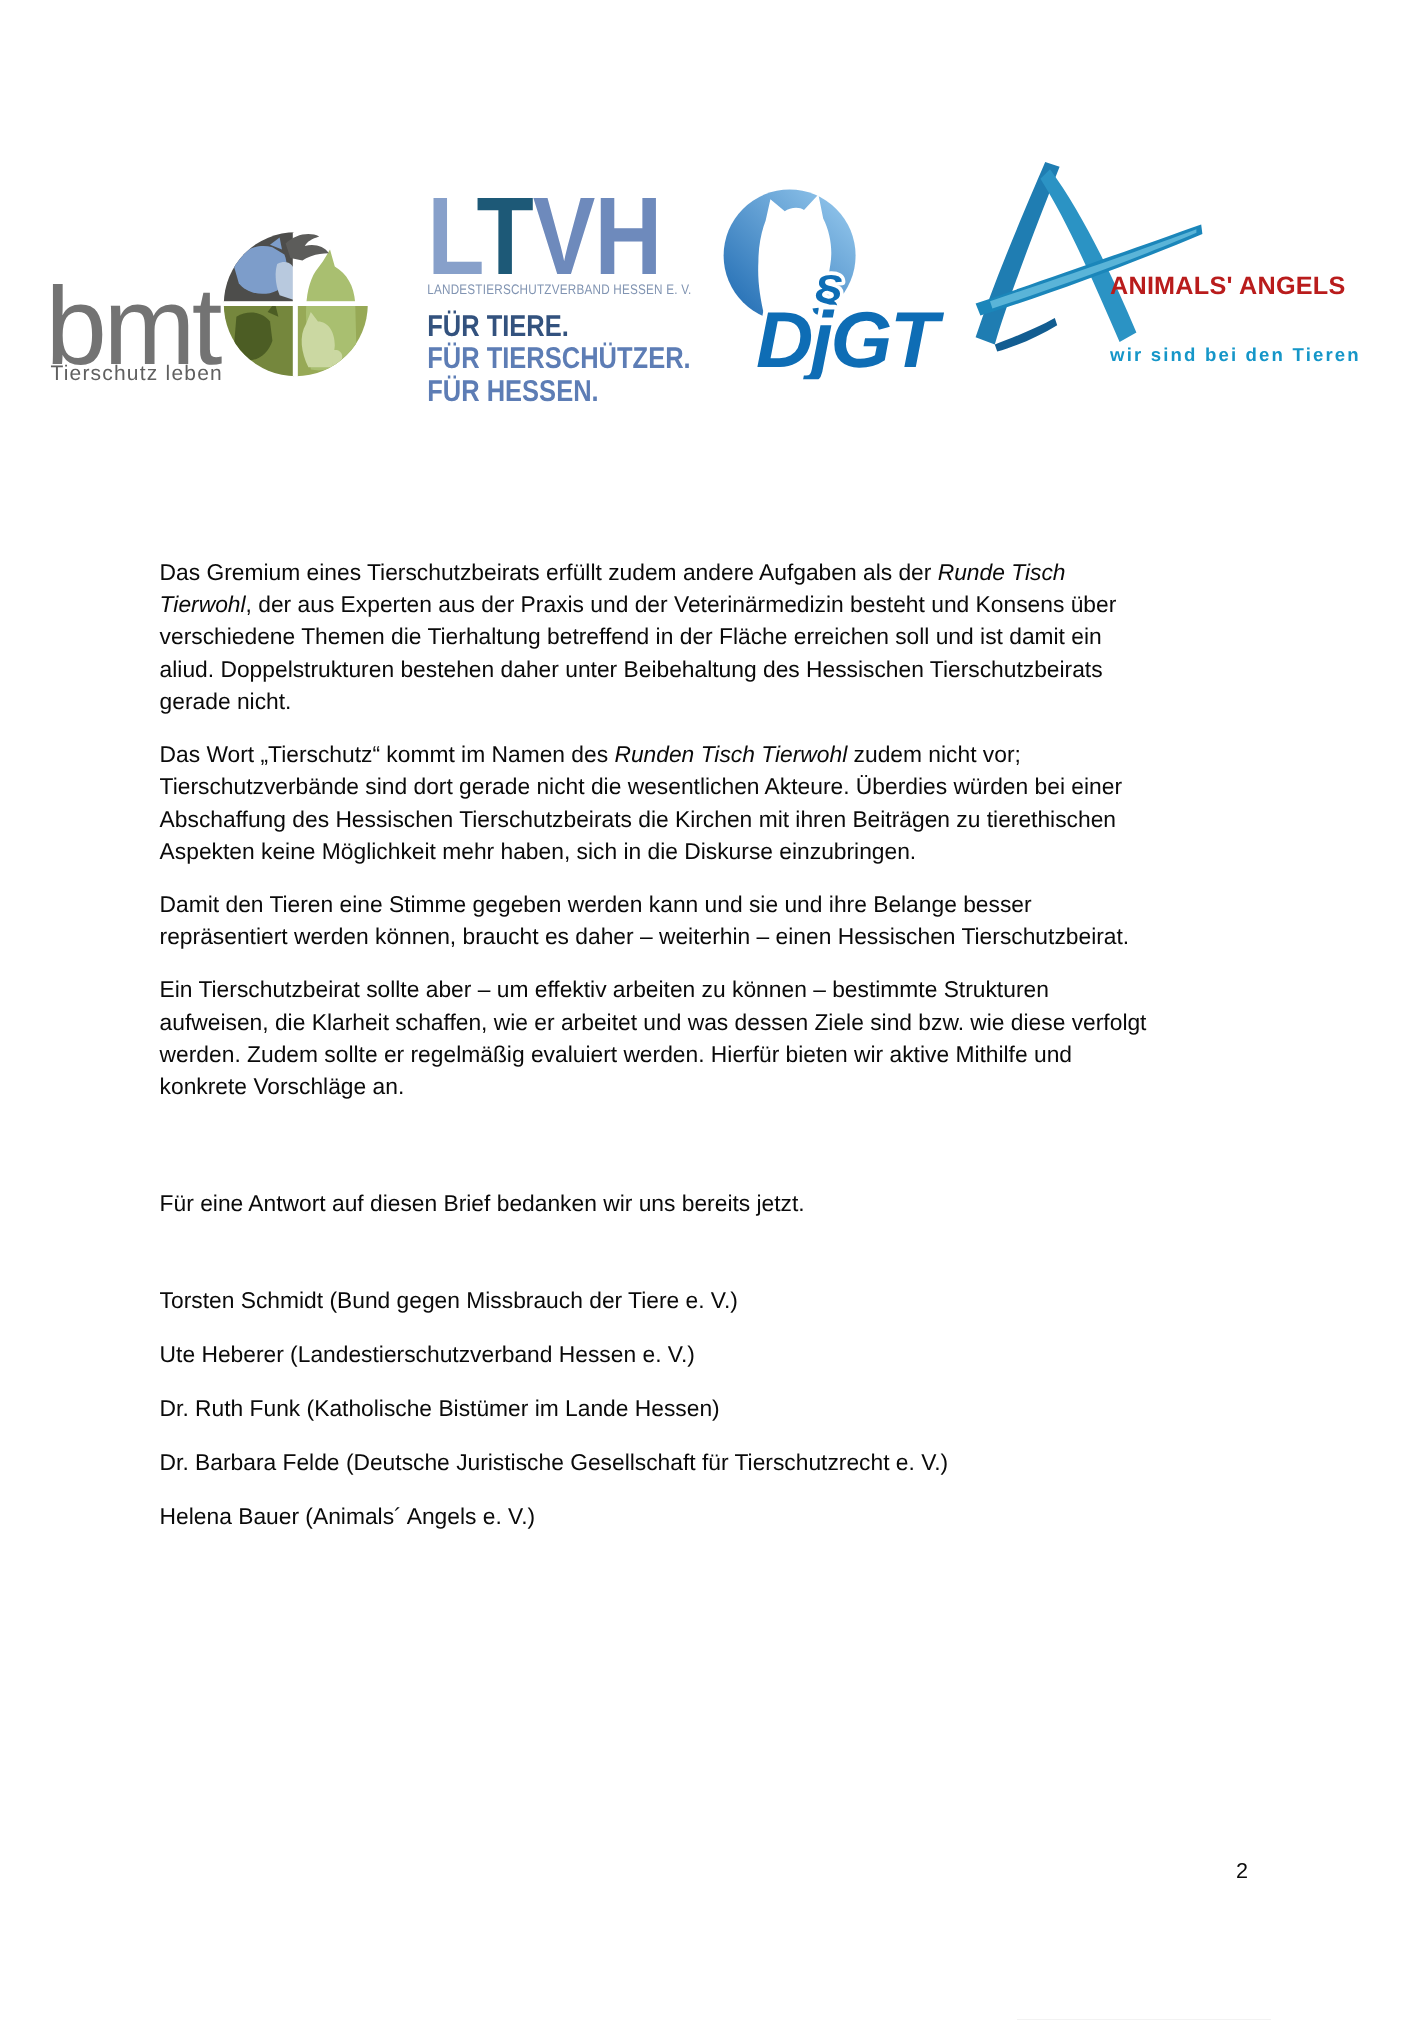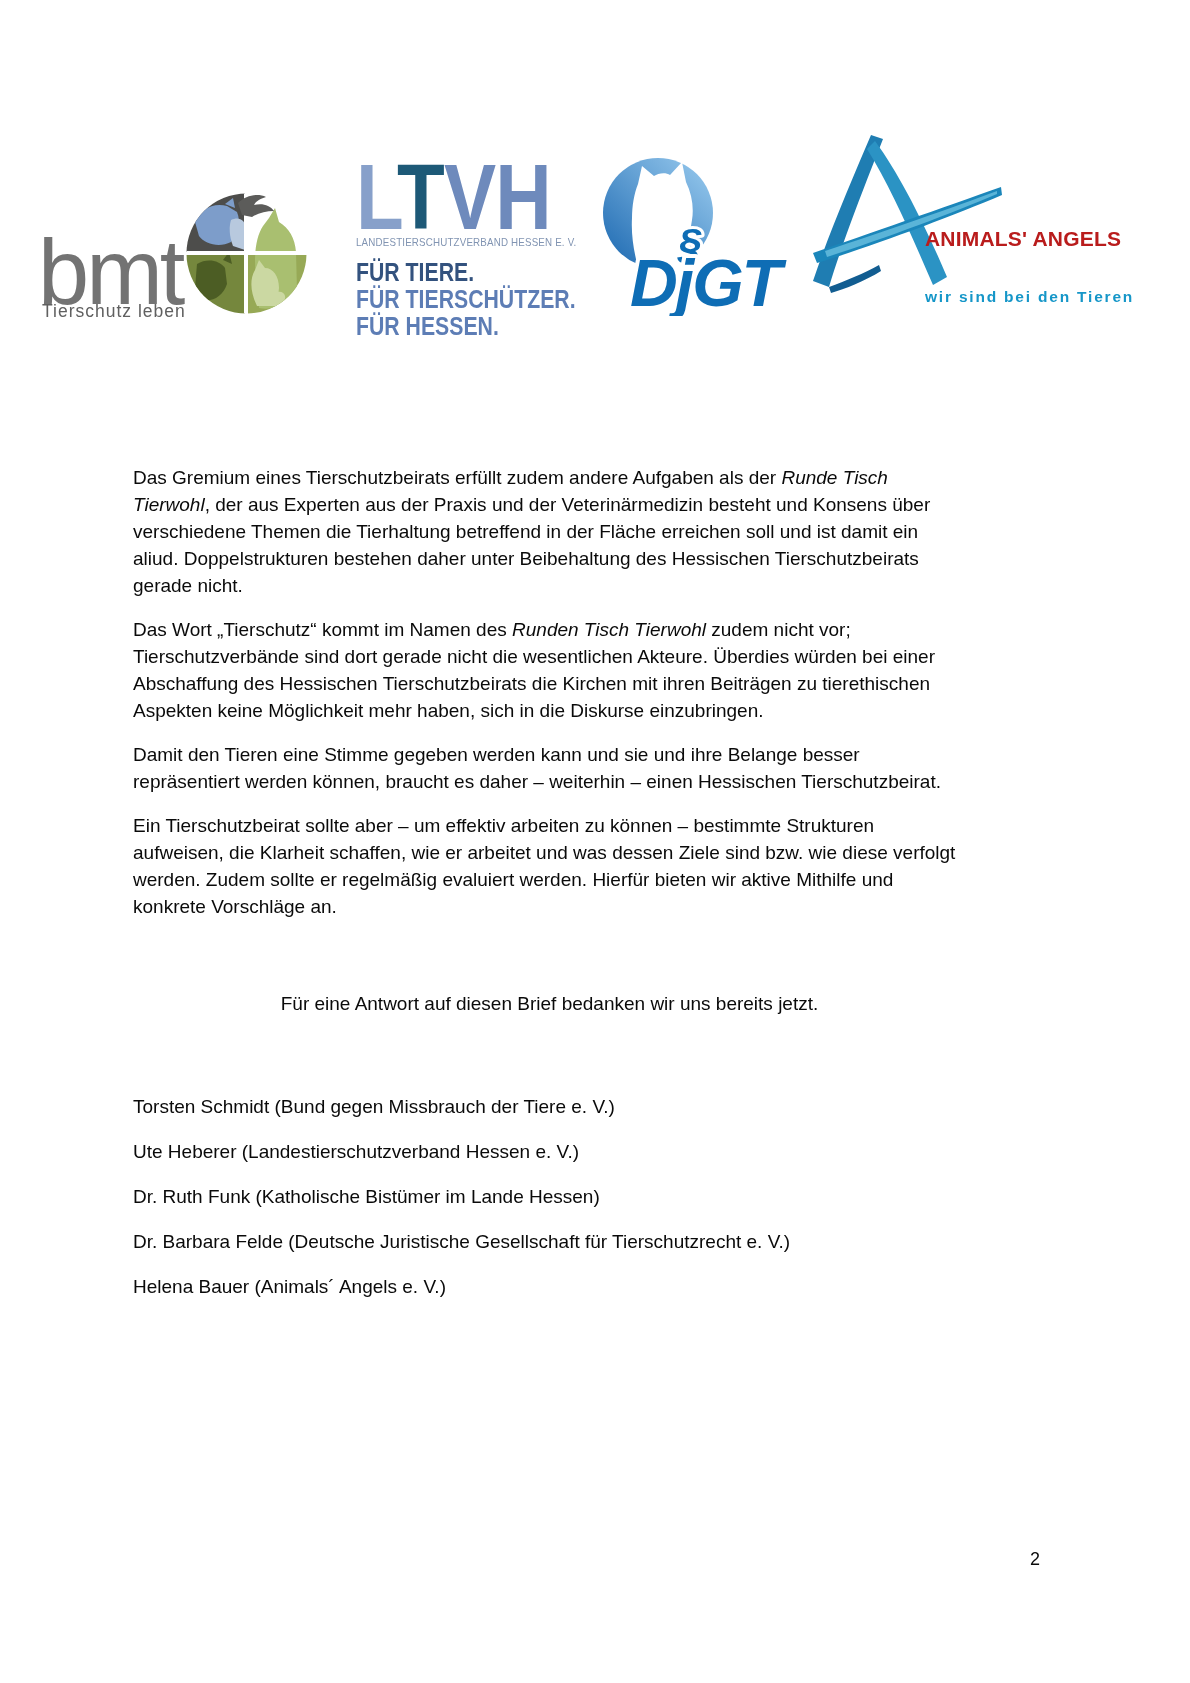--- a/index.html
+++ b/index.html
@@ -57,23 +57,23 @@
     font-weight:600; color:#1596c8; white-space:nowrap;text-align:right;
   }
 
   
   .letter-body {
     position:absolute; left:133px; top:464px; width:833px;
     font-size:19px; line-height:27px;
   }
   .letter-body p { margin:0 0 17px 0; }
   .seg-italic { font-style:italic; }
-  .thanks  { margin-top:70px;text-align:center; }
+  .thanks  { margin-top:70px; }
   .closing { margin-top:58px; }
-  .signatures { margin-top:76px; }
+  .signatures { margin-top:54px; }
   .sig-line { margin-bottom:18px; line-height:27px; }
 
   .page-number {
     position:absolute; left:1030px; top:1548px;
     font-size:18px; line-height:22px; color:#0a0a0a;
   }
 </style>
 </head>
 <body>
 

